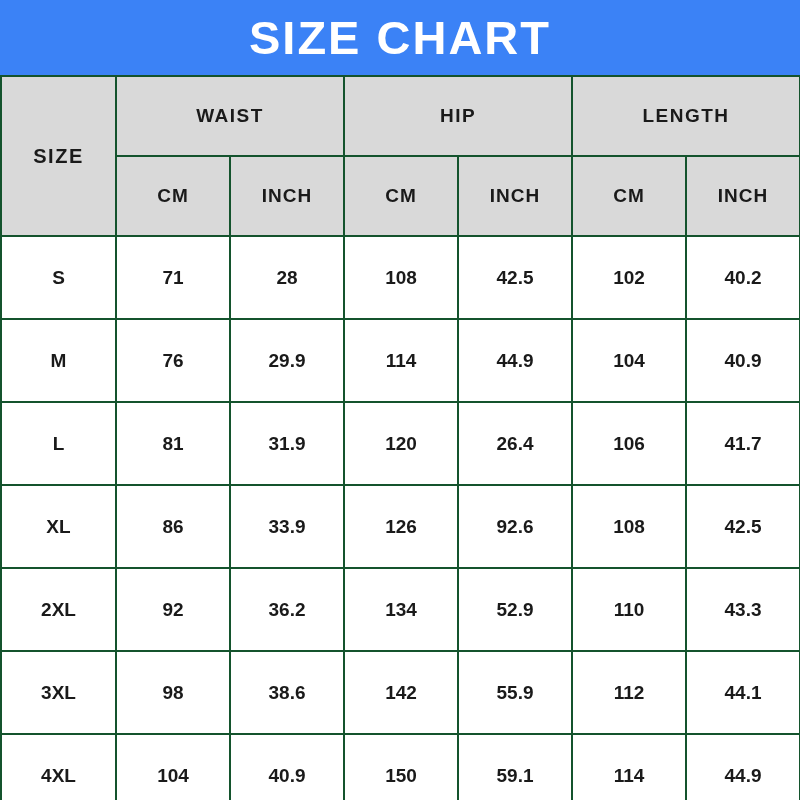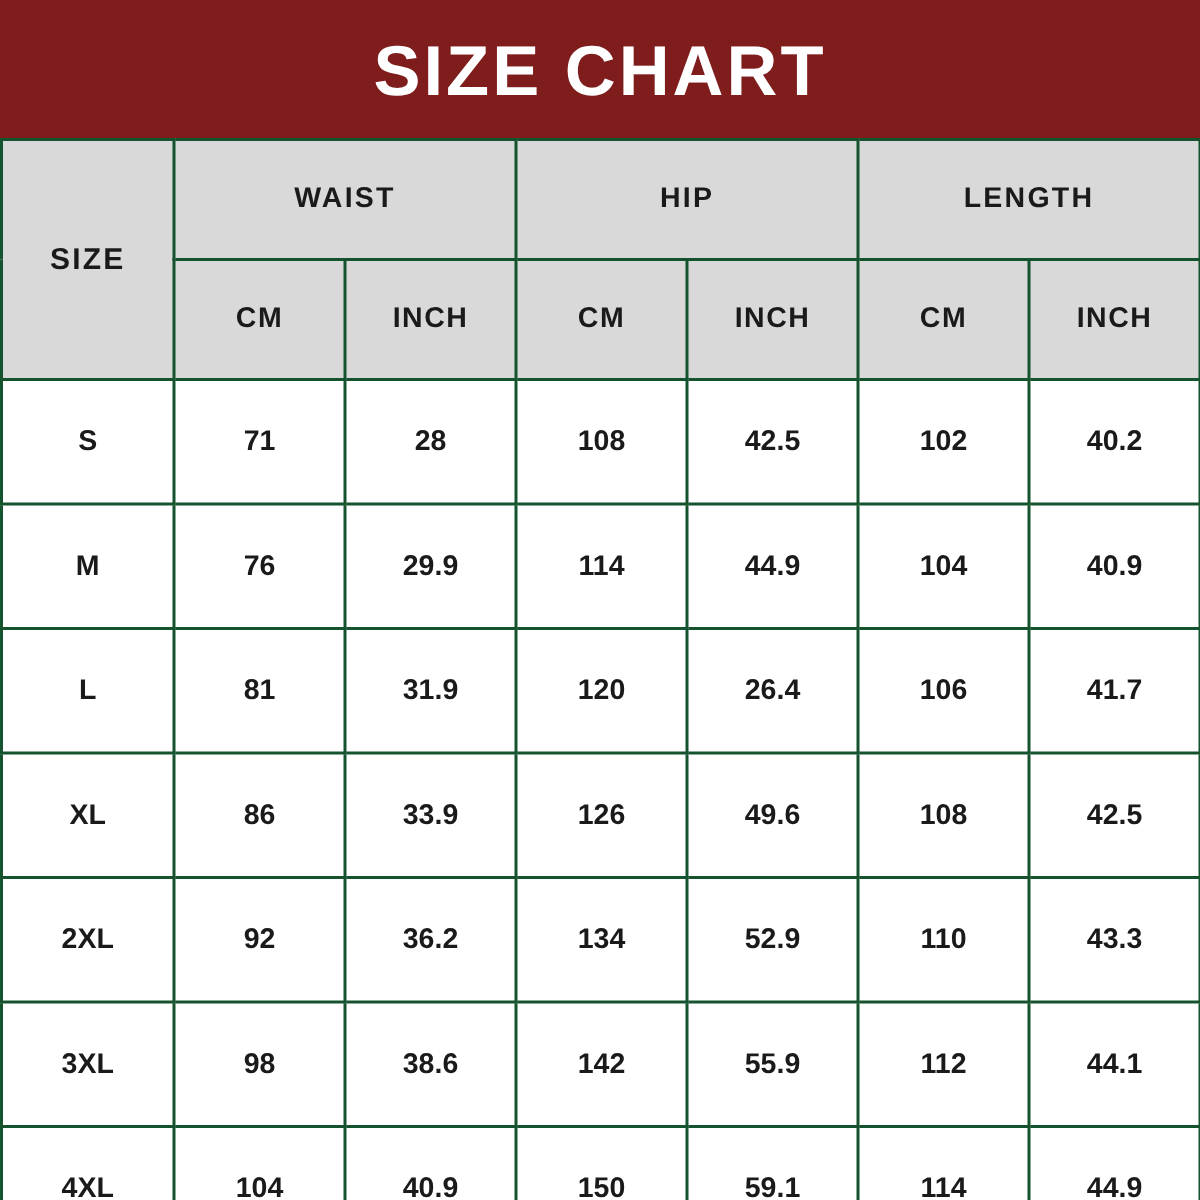--- a/index.html
+++ b/index.html
@@ -14,22 +14,22 @@
     -webkit-font-smoothing: antialiased;
   }
   #chart-wrap {
     width: 800px;
     height: 800px;
     position: relative;
     overflow: hidden;
     box-sizing: border-box;
   }
   .title-bar {
-    height: 92px;
-    background: #7f1d1d;
+    height: 75px;
+    background: #3b82f6;
     color: #ffffff;
     display: flex;
     align-items: center;
     justify-content: center;
     letter-spacing: 1px;
   }
   .title-bar .title-text {
     font-size: 47px;
     font-weight: bold;
     letter-spacing: 2px;
@@ -141,21 +141,21 @@
         <td>120</td>
         <td>26.4</td>
         <td>106</td>
         <td>41.7</td>
       </tr>
       <tr class="body-row">
         <td class="size-cell">XL</td>
         <td>86</td>
         <td>33.9</td>
         <td>126</td>
-        <td>49.6</td>
+        <td>92.6</td>
         <td>108</td>
         <td>42.5</td>
       </tr>
       <tr class="body-row">
         <td class="size-cell">2XL</td>
         <td>92</td>
         <td>36.2</td>
         <td>134</td>
         <td>52.9</td>
         <td>110</td>

